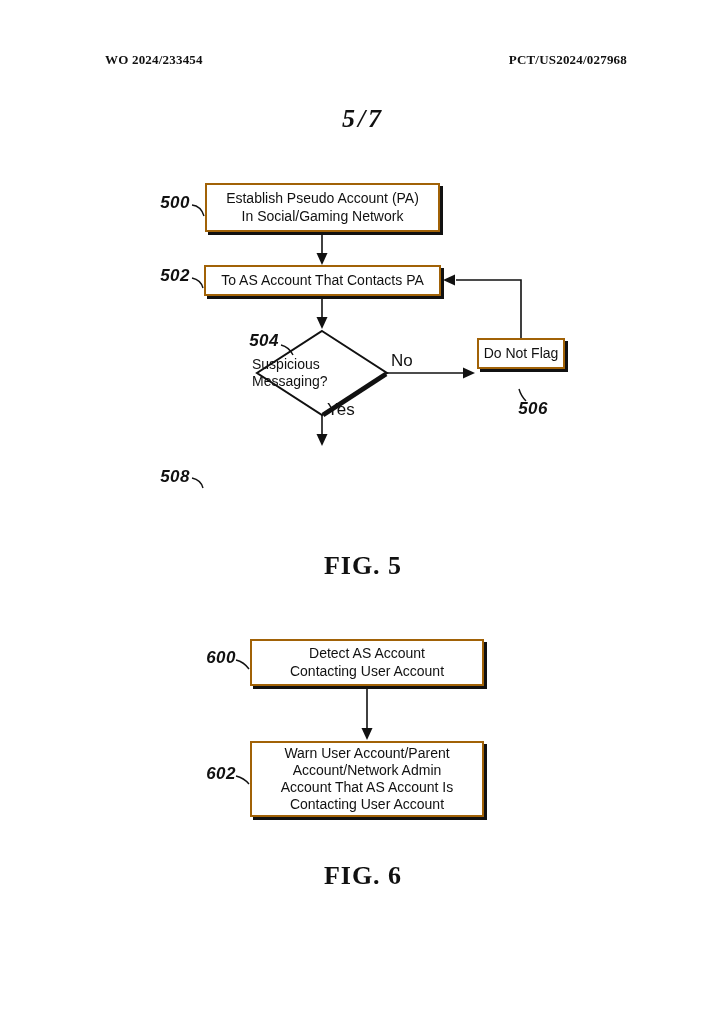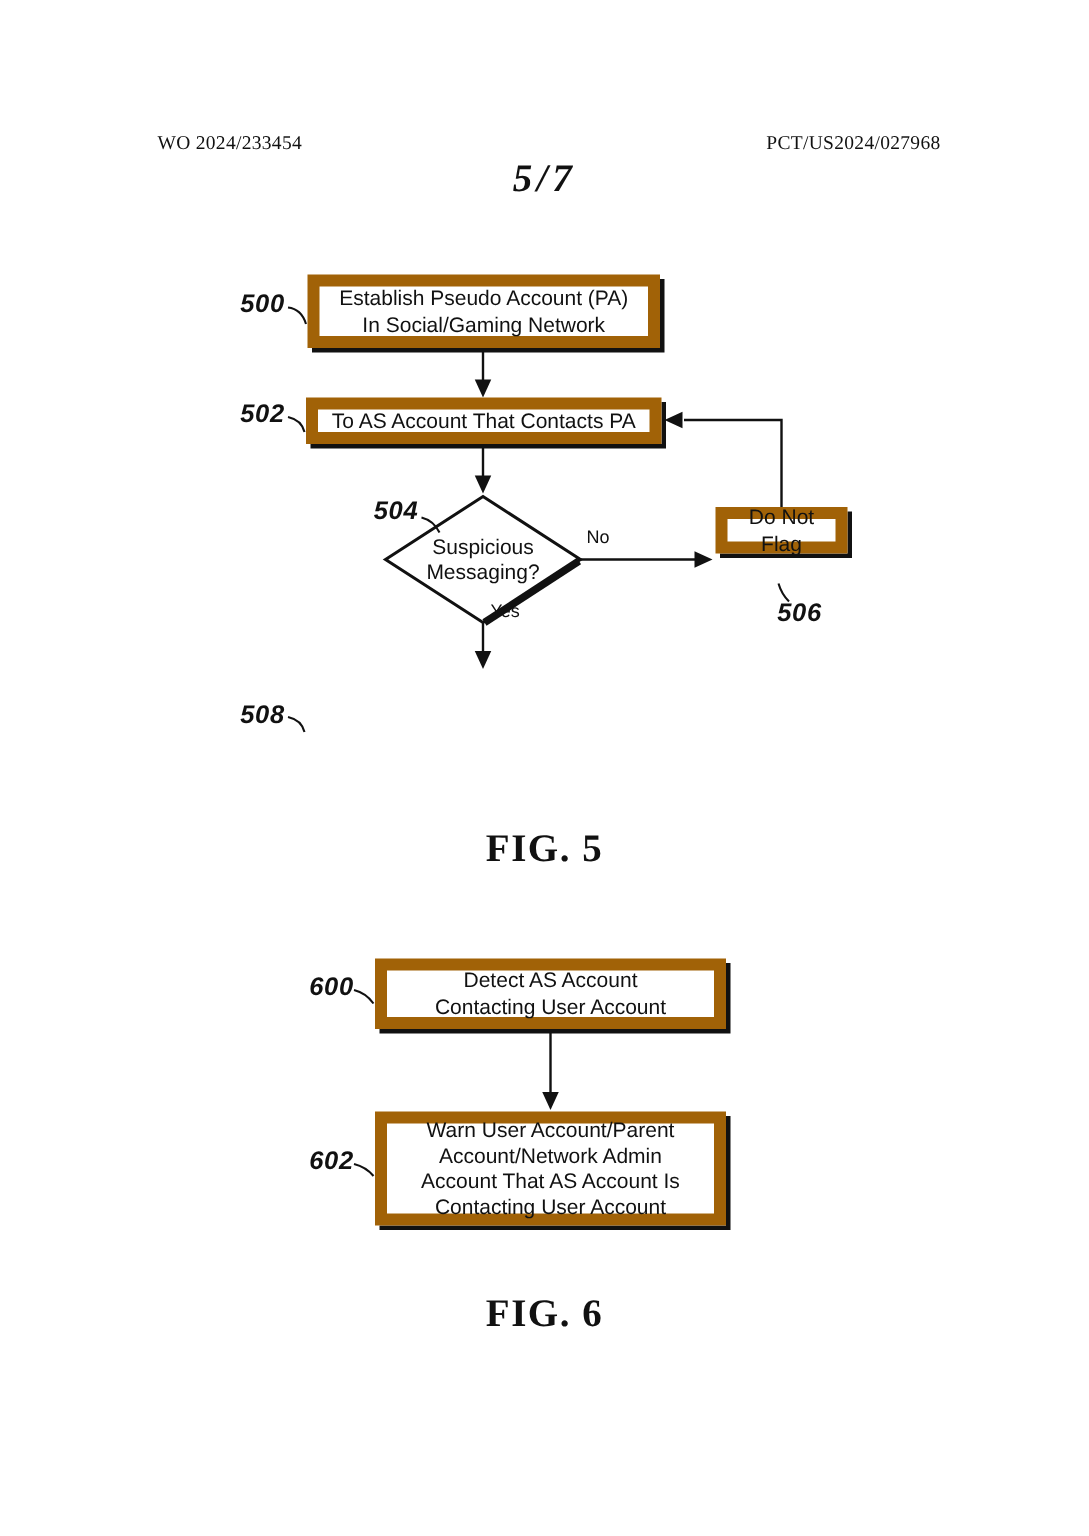--- a/index.html
+++ b/index.html
@@ -4,45 +4,45 @@
 <style>
   html,body{margin:0;padding:0;background:#e8e8e8;}
   .page{
     position:relative;width:726px;height:1024px;background:#ffffff;
     margin:0 auto;overflow:hidden;
     font-family:"Liberation Sans","DejaVu Sans",sans-serif;color:#111;
   }
   .lines{position:absolute;left:0;top:0;z-index:1;}
   .hdr{
     position:absolute;top:52px;font-family:"Liberation Serif","DejaVu Serif",serif;
-    font-weight:normal;font-size:13px;letter-spacing:.2px;z-index:3;margin-top:35px;
+    font-weight:bold;font-size:13px;letter-spacing:.2px;z-index:3;
   }
   .hdr-left{left:105px;}
   .hdr-right{right:99px;}
   .sheet-num{
     position:absolute;left:0;top:104px;width:100%;text-align:center;
     font-family:"Liberation Serif","DejaVu Serif",serif;font-weight:bold;
     font-style:italic;font-size:26px;letter-spacing:3px;z-index:3;
   }
   .fbox{
     position:absolute;box-sizing:border-box;background:#fff;
-    border:8px solid #a16207;box-shadow:3px 3px 0 #111;
+    border:2px solid #a16207;box-shadow:3px 3px 0 #111;
     display:flex;align-items:center;justify-content:center;
     text-align:center;z-index:2;
   }
   .ftext{white-space:pre-line;font-size:14px;line-height:1.22;}
   .dtext{
-    position:absolute;z-index:2;text-align:center;white-space:pre-line;
+    position:absolute;z-index:2;white-space:pre-line;
     font-size:14px;line-height:1.22;
   }
   .ref{
     position:absolute;z-index:3;font-style:italic;font-weight:600;
     font-size:17px;text-align:right;letter-spacing:.5px;
   }
-  .blabel{position:absolute;z-index:3;font-size:12px;}
+  .blabel{position:absolute;z-index:3;font-size:17px;}
   .figcap{
     position:absolute;left:0;width:100%;text-align:center;z-index:3;
     font-family:"Liberation Serif","DejaVu Serif",serif;
     font-weight:600;font-size:26px;letter-spacing:1px;
   }
 </style>
 </head>
 <body>
 
 <div class="page">

